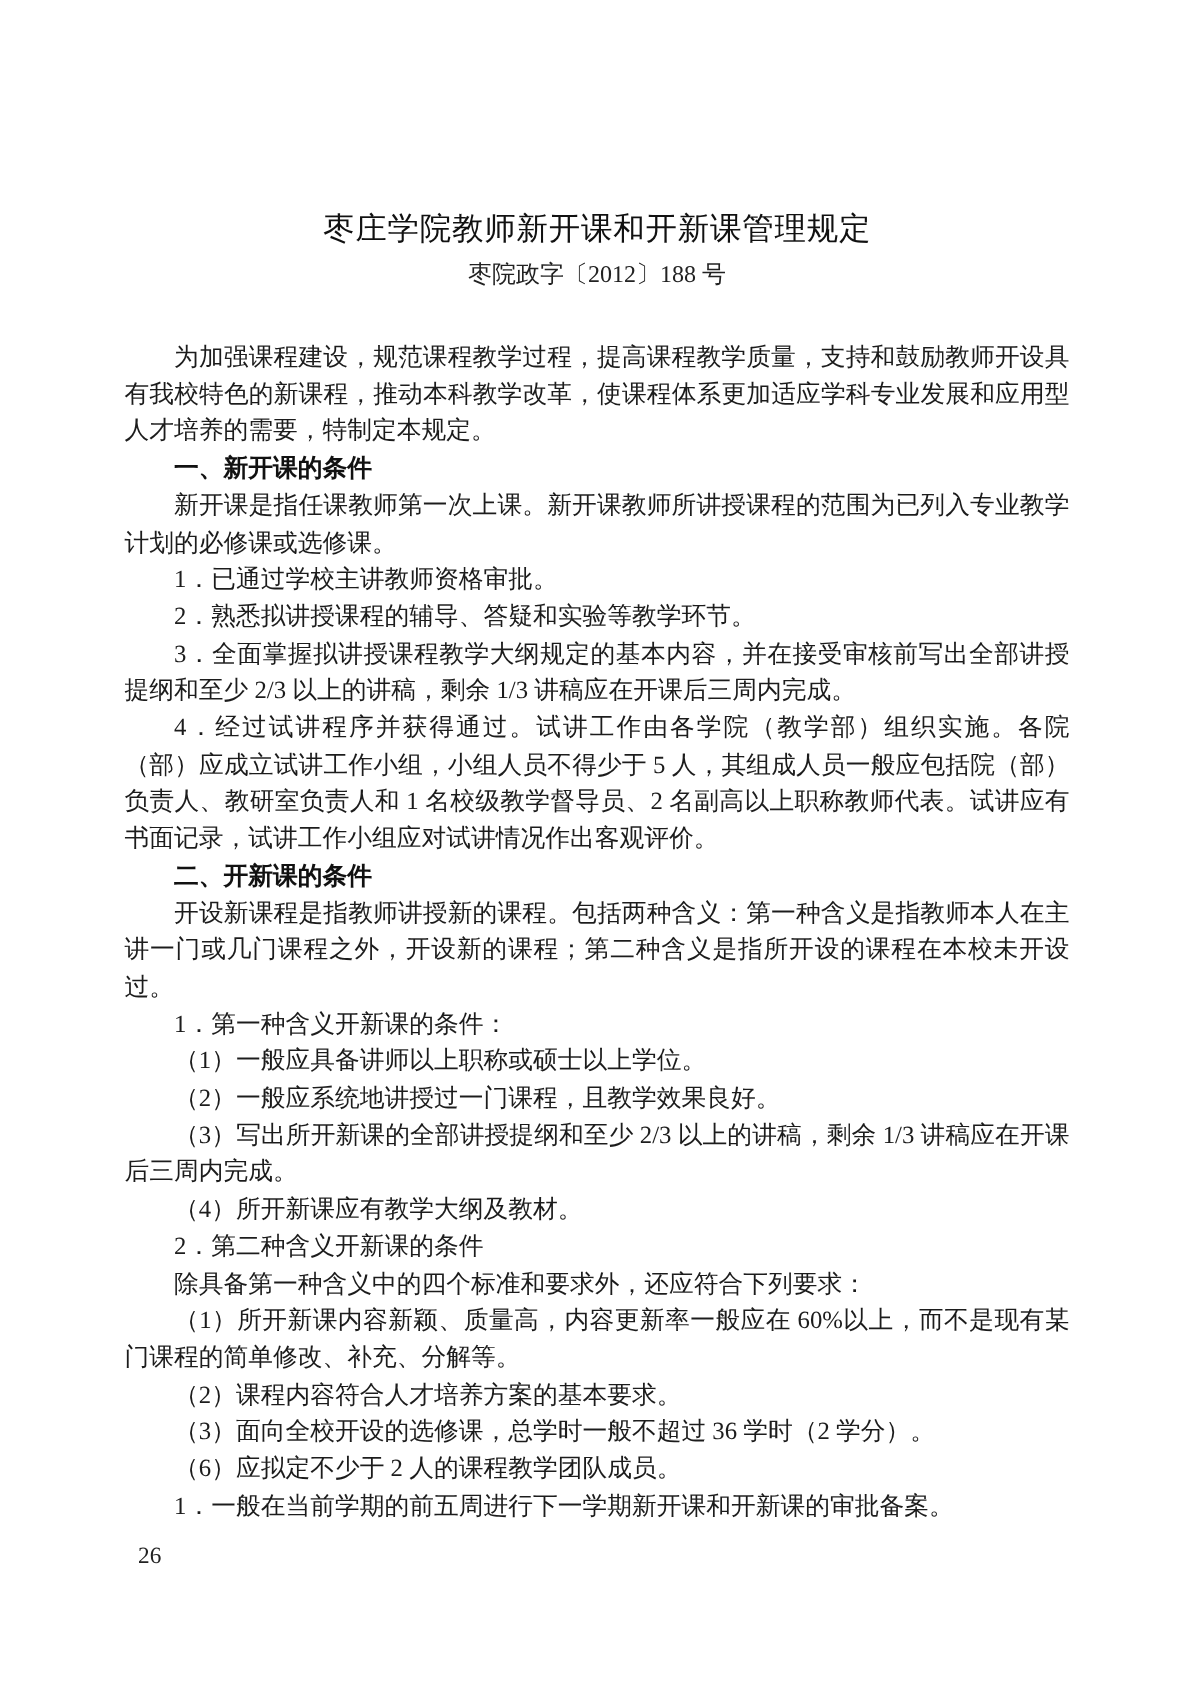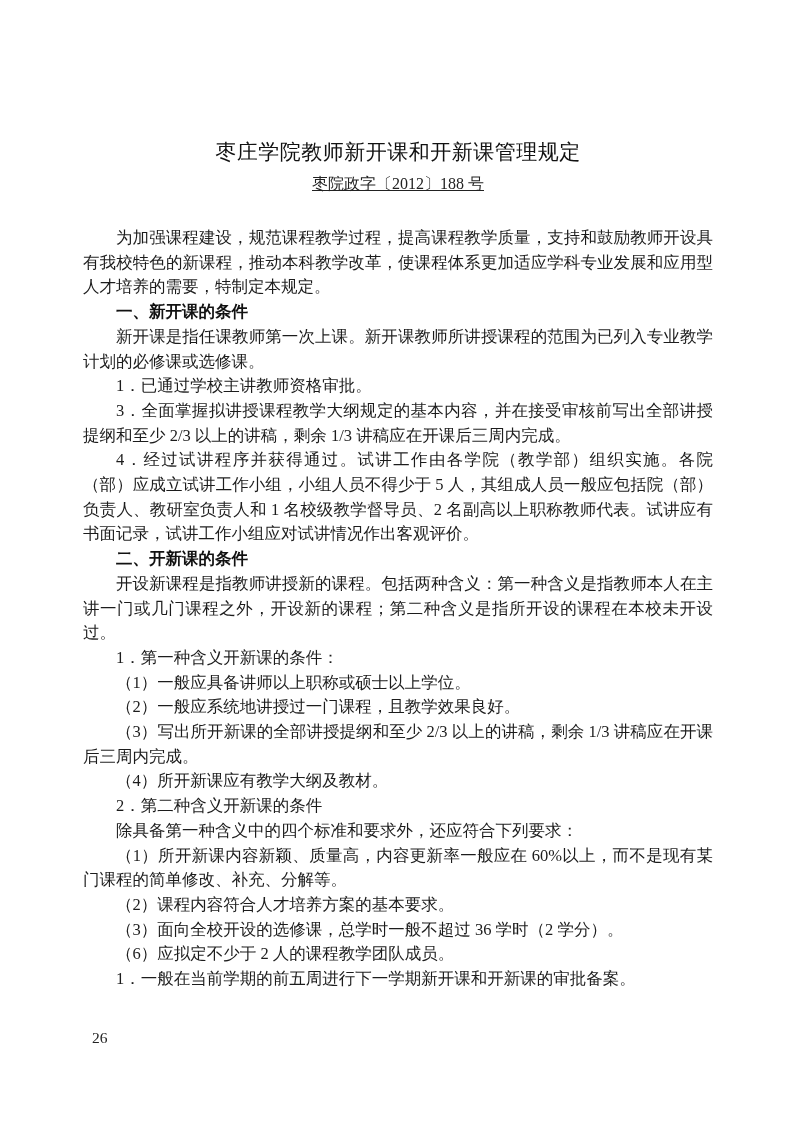--- a/index.html
+++ b/index.html
@@ -30,21 +30,20 @@
     text-align: center;
     letter-spacing: 0.5px;
     color: #111111;
   }
   .docnum {
     margin: 10px 0 0 0;
     font-size: 16px;
     line-height: 20px;
     text-align: center;
     color: #222222;
-    text-decoration: underline;
   }
   .content {
     margin-top: 32px;
   }
   .content p {
     margin: 0;
     font-size: 16.5px;
     line-height: 24.7px;
     text-indent: 2em;
     text-align: justify;
@@ -69,20 +68,21 @@
 
 <div class="page">
   <div class="doc">
     <h1 class="title">枣庄学院教师新开课和开新课管理规定</h1>
     <div class="docnum">枣院政字〔2012〕188 号</div>
     <div class="content">
         <p class="body">为加强课程建设，规范课程教学过程，提高课程教学质量，支持和鼓励教师开设具有我校特色的新课程，推动本科教学改革，使课程体系更加适应学科专业发展和应用型人才培养的需要，特制定本规定。</p>
         <p class="heading">一、新开课的条件</p>
         <p class="body">新开课是指任课教师第一次上课。新开课教师所讲授课程的范围为已列入专业教学计划的必修课或选修课。</p>
         <p class="body">1．已通过学校主讲教师资格审批。</p>
+        <p class="body">2．熟悉拟讲授课程的辅导、答疑和实验等教学环节。</p>
         <p class="body">3．全面掌握拟讲授课程教学大纲规定的基本内容，并在接受审核前写出全部讲授提纲和至少 2/3 以上的讲稿，剩余 1/3 讲稿应在开课后三周内完成。</p>
         <p class="body">4．经过试讲程序并获得通过。试讲工作由各学院（教学部）组织实施。各院（部）应成立试讲工作小组，小组人员不得少于 5 人，其组成人员一般应包括院（部）负责人、教研室负责人和 1 名校级教学督导员、2 名副高以上职称教师代表。试讲应有书面记录，试讲工作小组应对试讲情况作出客观评价。</p>
         <p class="heading">二、开新课的条件</p>
         <p class="body">开设新课程是指教师讲授新的课程。包括两种含义：第一种含义是指教师本人在主讲一门或几门课程之外，开设新的课程；第二种含义是指所开设的课程在本校未开设过。</p>
         <p class="body">1．第一种含义开新课的条件：</p>
         <p class="body">（1）一般应具备讲师以上职称或硕士以上学位。</p>
         <p class="body">（2）一般应系统地讲授过一门课程，且教学效果良好。</p>
         <p class="body">（3）写出所开新课的全部讲授提纲和至少 2/3 以上的讲稿，剩余 1/3 讲稿应在开课后三周内完成。</p>
         <p class="body">（4）所开新课应有教学大纲及教材。</p>
         <p class="body">2．第二种含义开新课的条件</p>

